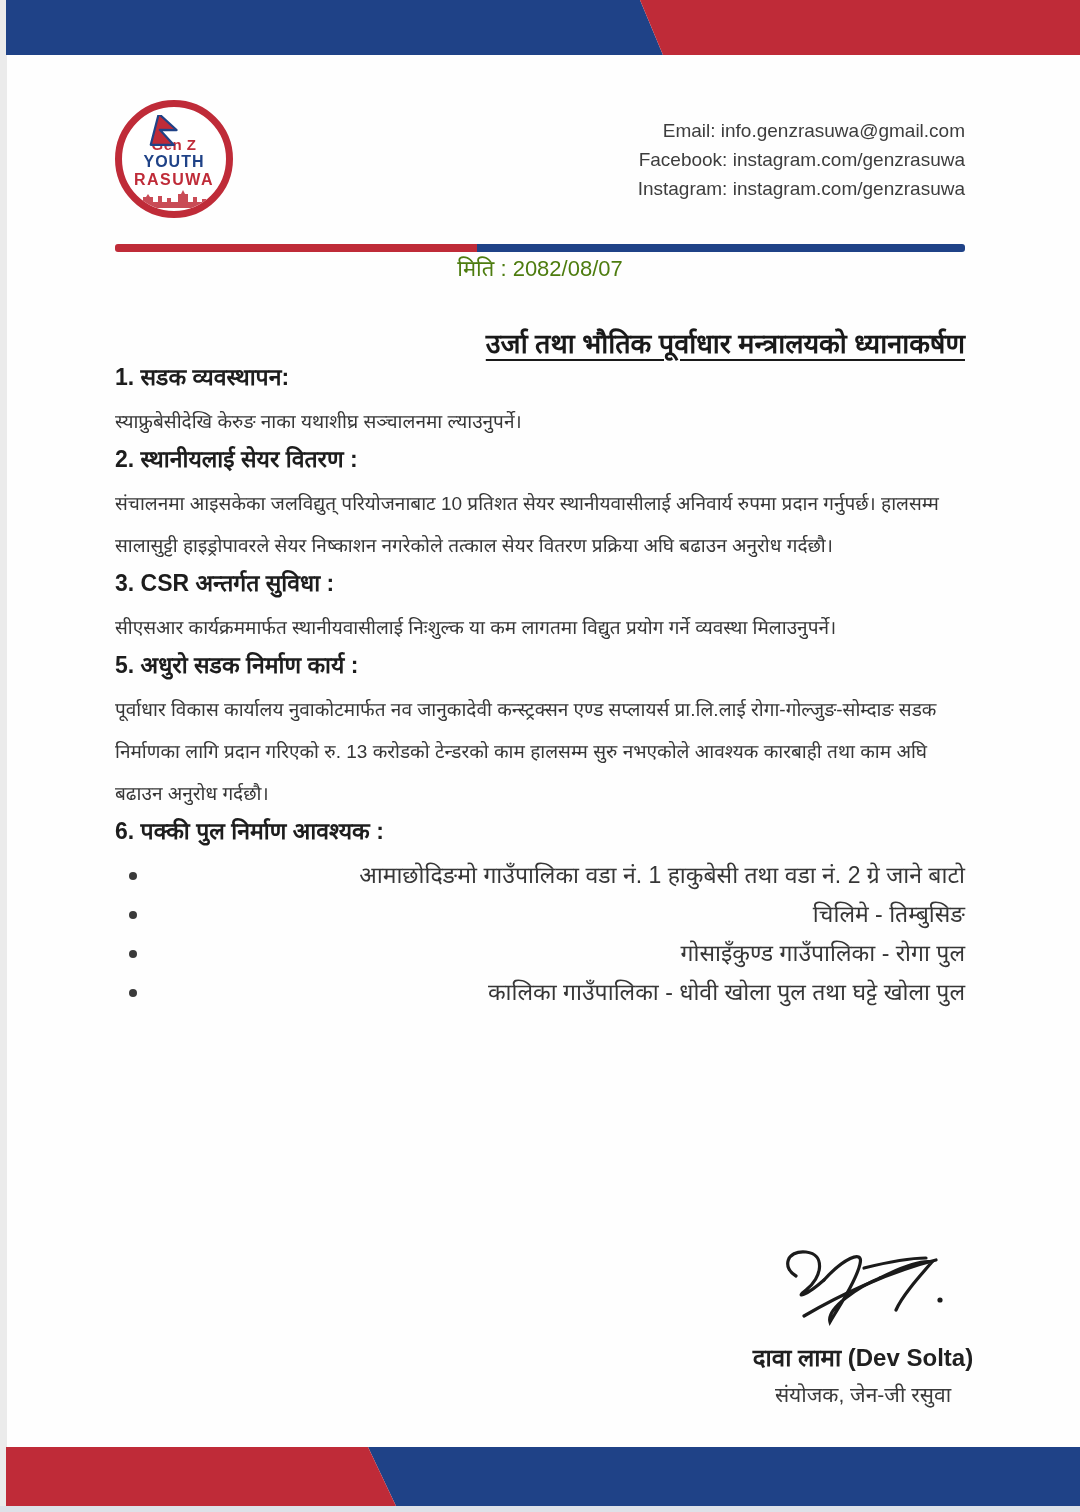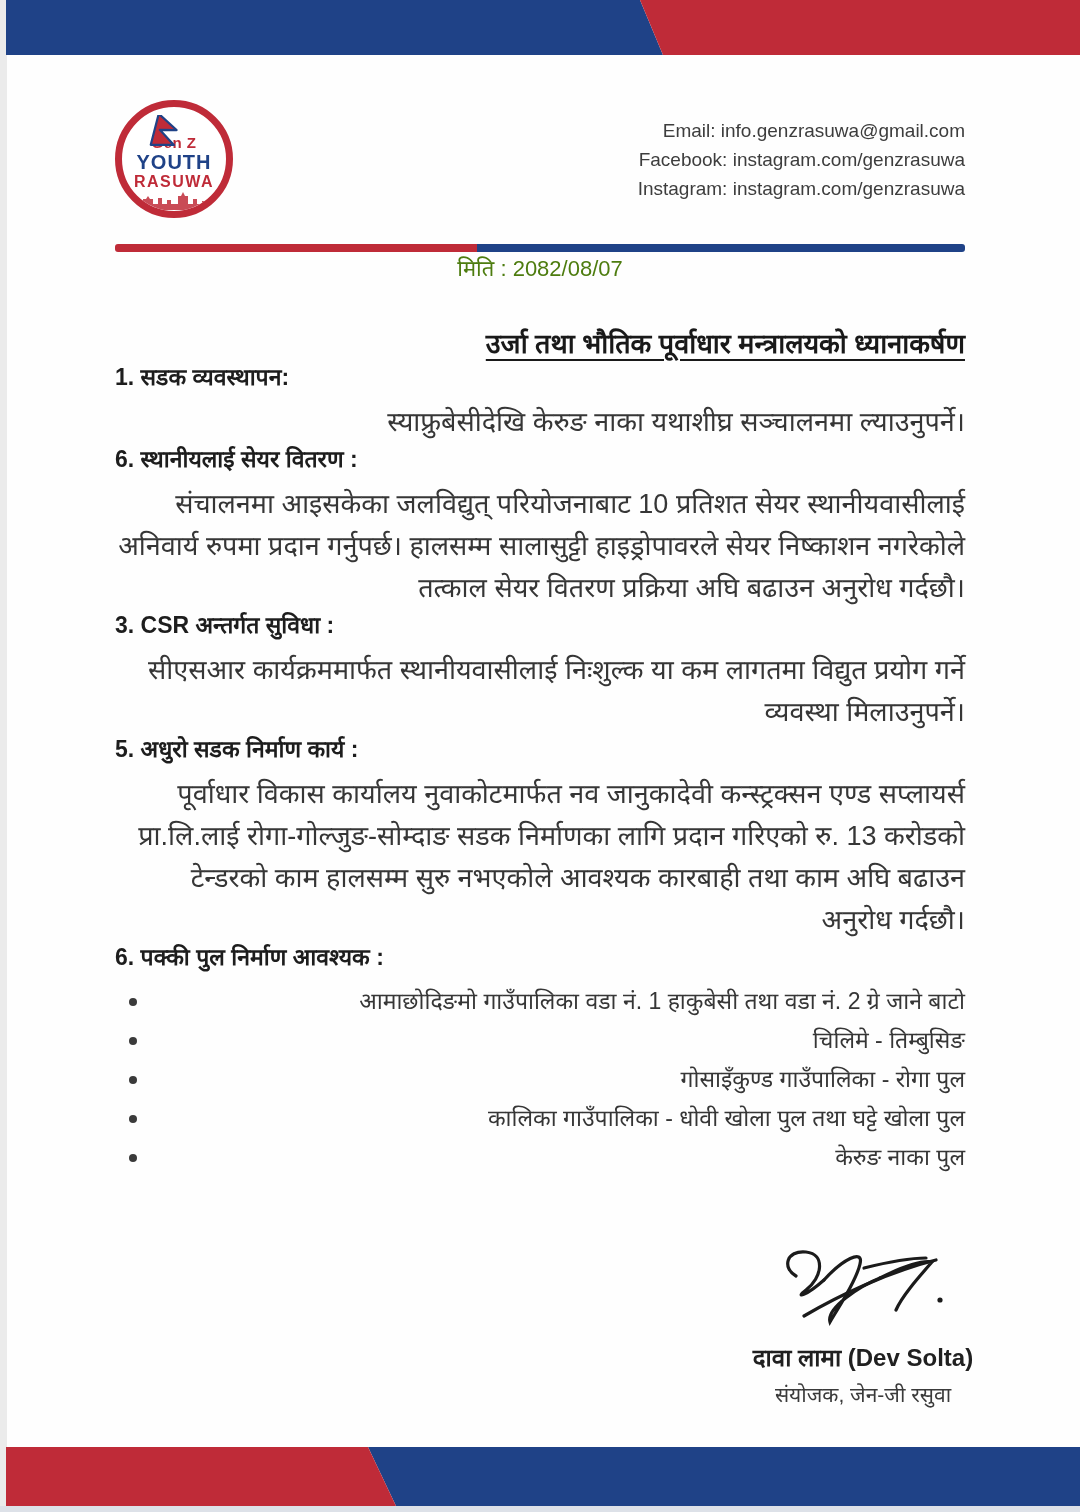--- a/index.html
+++ b/index.html
@@ -24,41 +24,41 @@
   .header-row{display:flex;justify-content:space-between;align-items:flex-start;height:136px;}
   .logo{
     width:118px;height:118px;border-radius:50%;
     border:7px solid #BF2B38;background:#fff;
     box-sizing:border-box;
     display:flex;flex-direction:column;align-items:center;justify-content:center;
     position:relative;overflow:hidden;
   }
   .logo .flag{position:absolute;top:8px;left:24px;}
   .logo .l1{margin-top:26px;font-size:15px;font-weight:bold;letter-spacing:.5px;}
-  .logo .l2{font-size:20px;font-weight:bold;letter-spacing:1px;line-height:1.1;}
+  .logo .l2{font-size:16px;font-weight:bold;letter-spacing:1px;line-height:1.1;}
   .logo .l3{font-size:16px;font-weight:bold;letter-spacing:1.5px;line-height:1.15;}
   .logo .skyline{margin-top:1px;}
 
   .contact{margin-top:16px;text-align:right;font-size:19px;line-height:29px;color:#3d3d3d;}
 
   .divider{margin-top:8px;height:8px;display:flex;border-radius:3px;overflow:hidden;}
   .divider .seg-red{width:362px;height:100%;}
   .divider .seg-blue{flex:1;height:100%;}
 
   .date-line{text-align:center;font-size:22px;font-weight:500;color:#4d7c0f;}
 
   h1.doc-title{
     margin:42px 0 0 0;text-align:right;
     font-size:27px;font-weight:bold;color:#191919;
     text-decoration:underline;text-underline-offset:6px;text-decoration-thickness:2px;
   }
 
   .sec{}
   .sec h2{margin:0;font-size:23px;line-height:33px;font-weight:bold;color:#1d1d1d;}
-  .sec p{margin:7px 0 0 0;font-size:27px;line-height:42px;color:#363636;text-align:right;}
+  .sec p{margin:7px 0 0 0;font-size:19px;line-height:42px;color:#363636;}
   .sec ul{margin:8px 0 0 0;padding:0 0 0 14px;list-style:none;}
   .sec ul li{font-size:23px;line-height:39px;color:#363636;position:relative;padding-left:22px;text-align:right;}
   .sec ul li::before{content:"";position:absolute;left:0;top:16px;width:8px;height:8px;border-radius:50%;background:#3a3a3a;}
 
   .sign-block{position:absolute;right:67px;top:1238px;width:300px;text-align:center;}
   .sign-block .scribble{display:block;margin:0 auto;}
   .sign-name{margin-top:6px;font-size:24px;font-weight:bold;color:#202020;white-space:nowrap;}
   .sign-role{margin-top:7px;font-size:21px;color:#3a3a3a;white-space:nowrap;}
 </style>
 </head>
@@ -112,21 +112,21 @@
     <div class="date-line">मिति : 2082/08/07</div>
 
     <h1 class="doc-title">उर्जा तथा भौतिक पूर्वाधार मन्त्रालयको ध्यानाकर्षण</h1>
 
     <div class="sec">
       <h2>1. सडक व्यवस्थापन:</h2>
       <p>स्याफ्रुबेसीदेखि केरुङ नाका यथाशीघ्र सञ्चालनमा ल्याउनुपर्ने।</p>
     </div>
 
     <div class="sec">
-      <h2>6. स्थानीयलाई सेयर वितरण :</h2>
+      <h2>2. स्थानीयलाई सेयर वितरण :</h2>
       <p>संचालनमा आइसकेका जलविद्युत् परियोजनाबाट 10 प्रतिशत सेयर स्थानीयवासीलाई अनिवार्य रुपमा प्रदान गर्नुपर्छ। हालसम्म सालासुट्टी हाइड्रोपावरले सेयर निष्काशन नगरेकोले तत्काल सेयर वितरण प्रक्रिया अघि बढाउन अनुरोध गर्दछौ।</p>
     </div>
 
     <div class="sec">
       <h2>3. CSR अन्तर्गत सुविधा :</h2>
       <p>सीएसआर कार्यक्रममार्फत स्थानीयवासीलाई निःशुल्क या कम लागतमा विद्युत प्रयोग गर्ने व्यवस्था मिलाउनुपर्ने।</p>
     </div>
 
 
     <div class="sec">
@@ -134,21 +134,20 @@
       <p>पूर्वाधार विकास कार्यालय नुवाकोटमार्फत नव जानुकादेवी कन्स्ट्रक्सन एण्ड सप्लायर्स प्रा.लि.लाई रोगा-गोल्जुङ-सोम्दाङ सडक निर्माणका लागि प्रदान गरिएको रु. 13 करोडको टेन्डरको काम हालसम्म सुरु नभएकोले आवश्यक कारबाही तथा काम अघि बढाउन अनुरोध गर्दछौ।</p>
     </div>
 
     <div class="sec">
       <h2>6. पक्की पुल निर्माण आवश्यक :</h2>
       <ul>
         <li>आमाछोदिङमो गाउँपालिका वडा नं. 1 हाकुबेसी तथा वडा नं. 2 ग्रे जाने बाटो</li>
         <li>चिलिमे - तिम्बुसिङ</li>
         <li>गोसाइँकुण्ड गाउँपालिका - रोगा पुल</li>
         <li>कालिका गाउँपालिका - धोवी खोला पुल तथा घट्टे खोला पुल</li>
-        <li>केरुङ नाका पुल</li>
       </ul>
     </div>
 
   </div>
 
   <div class="sign-block">
     <svg class="scribble" width="190" height="96" viewBox="0 0 190 96">
       <g fill="none" stroke="#1b1b1b" stroke-width="3.2" stroke-linecap="round">
         <path d="M28,38 C14,30 18,12 38,14 C58,16 54,40 38,52 C26,61 38,58 56,42"></path>
         <path d="M56,42 C74,22 96,10 92,26 C88,44 70,70 62,84 C58,70 92,48 112,40"></path>

